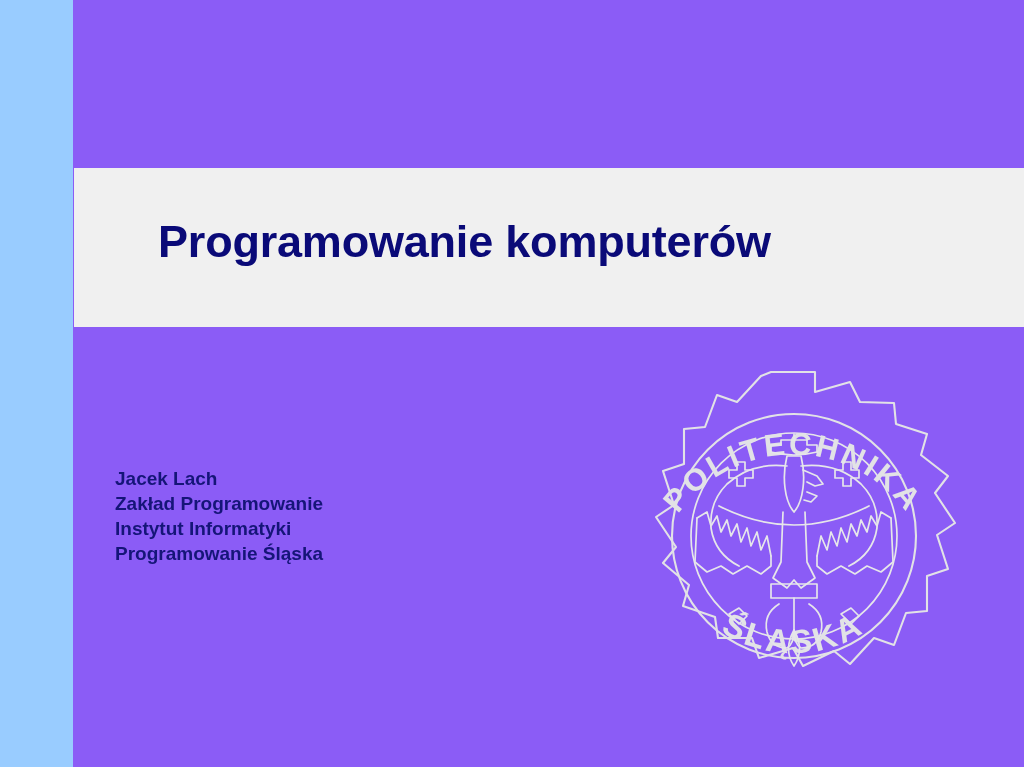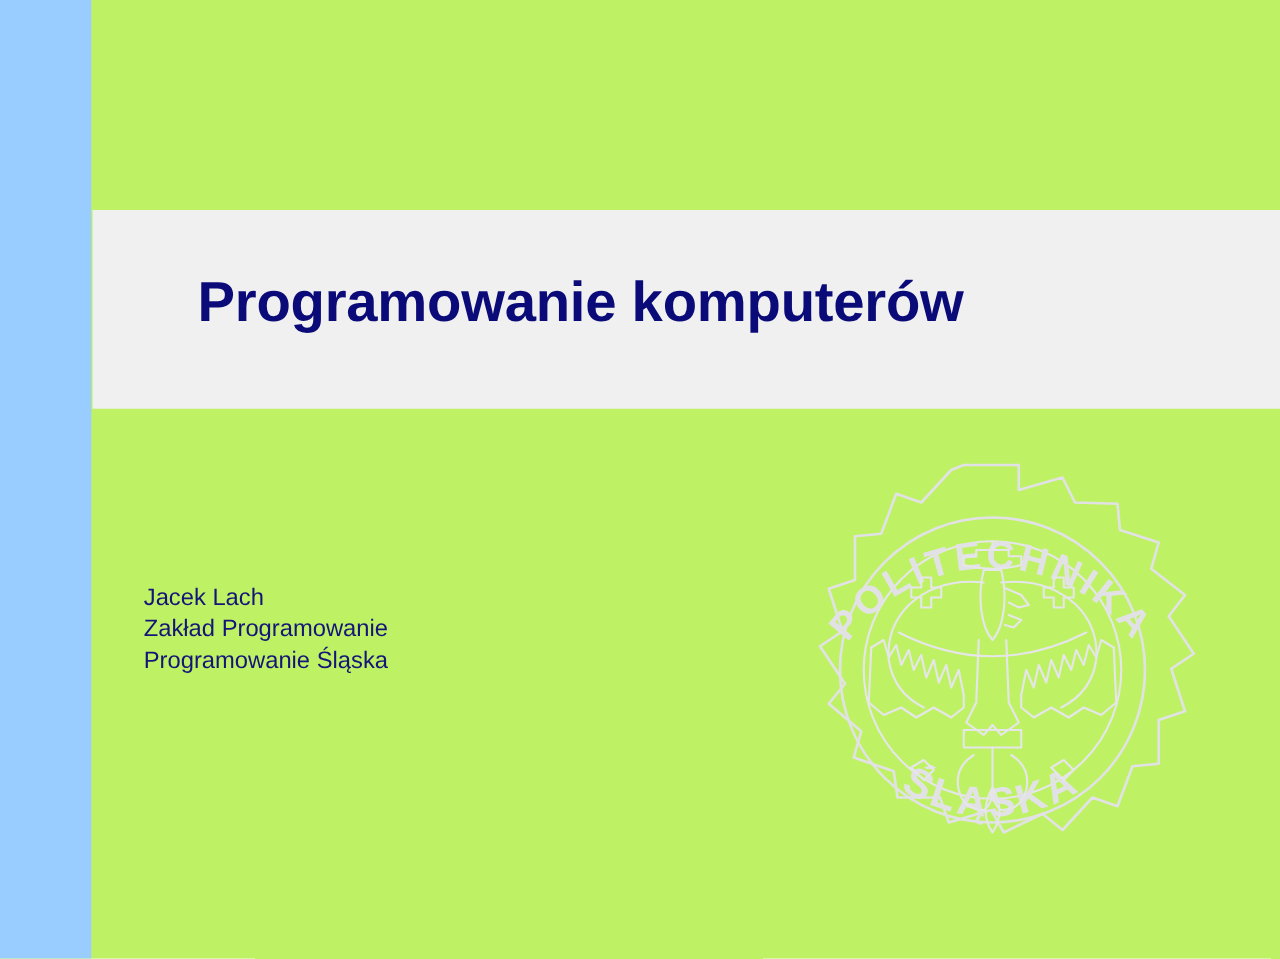--- a/index.html
+++ b/index.html
@@ -7,21 +7,21 @@
     padding: 0;
     background: #ffffff;
   }
   body {
     font-family: "Liberation Sans", sans-serif;
   }
   #slide {
     position: relative;
     width: 1024px;
     height: 767px;
-    background: #bef264;
+    background: #8b5cf6;
     overflow: hidden;
   }
   
   #sidebar-bar {
     position: absolute;
     left: 0;
     top: 0;
     width: 73px;
     height: 767px;
     background: #99ccff;
@@ -54,20 +54,21 @@
     position: absolute;
     left: 115px;
     top: 466px;
     color: #151578;
     font-size: 19px;
     line-height: 25px;
     font-family: "Liberation Sans", sans-serif;
   }
   #author-block div {
     white-space: nowrap;
+    font-weight: bold;
   }
   
   #seal-watermark {
     position: absolute;
     left: 611px;
     top: 366px;
     width: 364px;
     height: 346px;
     opacity: 1;
     pointer-events: none;
@@ -113,20 +114,21 @@
 
   <div id="sidebar-bar"></div>
 
   <div id="title-band"></div>
 
   <h1 id="slide-title">Programowanie komputerów</h1>
 
   <div id="author-block">
     <div>Jacek Lach</div>
     <div>Zakład Programowanie</div>
+    <div>Instytut Informatyki</div>
     <div>Programowanie Śląska</div>
   </div>
 
   <div id="seal-watermark">
     <svg viewBox="0 0 364 346" xmlns="http://www.w3.org/2000/svg" aria-hidden="true">
       <defs>
         <path id="arc-top" d="M 48 188 A 140 140 0 0 1 316 188" fill="none"></path>
         <path id="arc-bottom" d="M 62 210 A 132 132 0 0 0 302 210" fill="none"></path>
       </defs>
 

